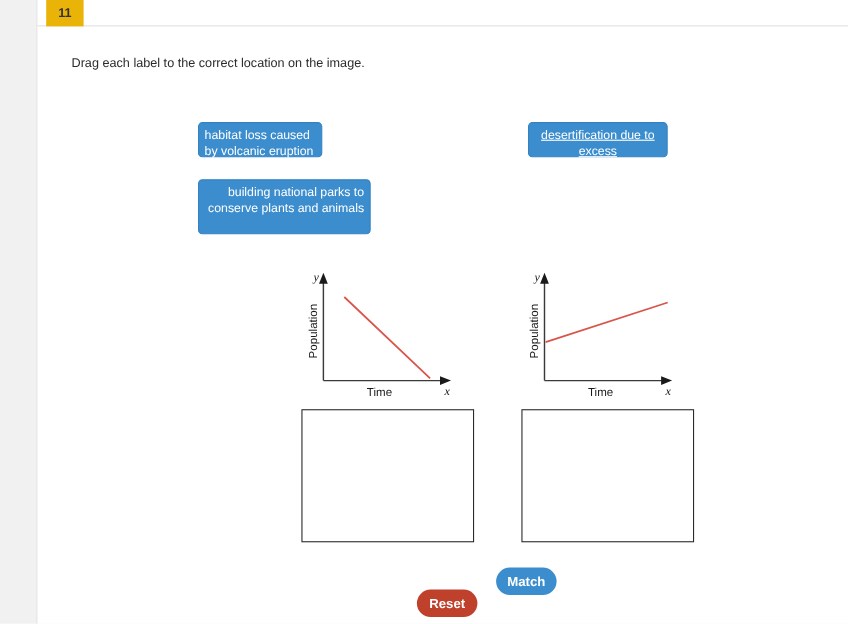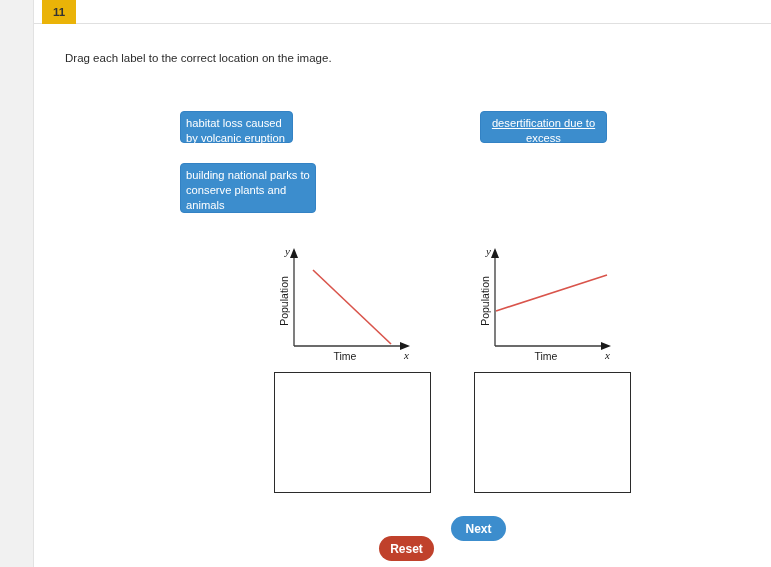--- a/index.html
+++ b/index.html
@@ -74,21 +74,21 @@
     font-size: 11.2px;
     line-height: 15px;
     padding: 4px 5px;
     box-sizing: border-box;
     cursor: move;
     user-select: none;
   }
   #label-0 { left: 146px; top: 111px; width: 113px; height: 32px; text-align: left; }
   #label-1 { left: 278px; top: 111px; width: 147px; height: 32px; text-align: left; }
   #label-2 { left: 446px; top: 111px; width: 127px; height: 32px; text-align: center; text-decoration: underline; }
-  #label-3 { left: 146px; top: 163px; width: 136px; height: 50px; text-align: left; }
+  #label-3 { left: 146px; top: 163px; width: 157px; height: 50px; text-align: right; }
 
   
   .graph {
     position: absolute;
     width: 150px;
     height: 120px;
   }
   #graph-0 { left: 240px; top: 243px; }
   #graph-1 { left: 441px; top: 243px; }
 
@@ -176,15 +176,15 @@
       <text x="130" y="116" font-family="Liberation Serif, serif" font-style="italic" font-size="11" fill="#1a1a1a">x</text>
       <text x="14" y="58" font-family="Liberation Sans, sans-serif" font-size="10.5" fill="#1a1a1a" text-anchor="middle" transform="rotate(-90 14 58)">Population</text>
       <text x="71" y="117" font-family="Liberation Sans, sans-serif" font-size="10.5" fill="#1a1a1a" text-anchor="middle">Time</text>
     </svg>
   </div>
 
   <div id="dropzone-0" class="drop-zone"></div>
   <div id="dropzone-1" class="drop-zone"></div>
 
   <button id="reset-button" class="action-button">Reset</button>
-  <button id="next-button" class="action-button">Next</button>
+  <button id="next-button" class="action-button">Match</button>
 
 </div>
 
 </body></html>

